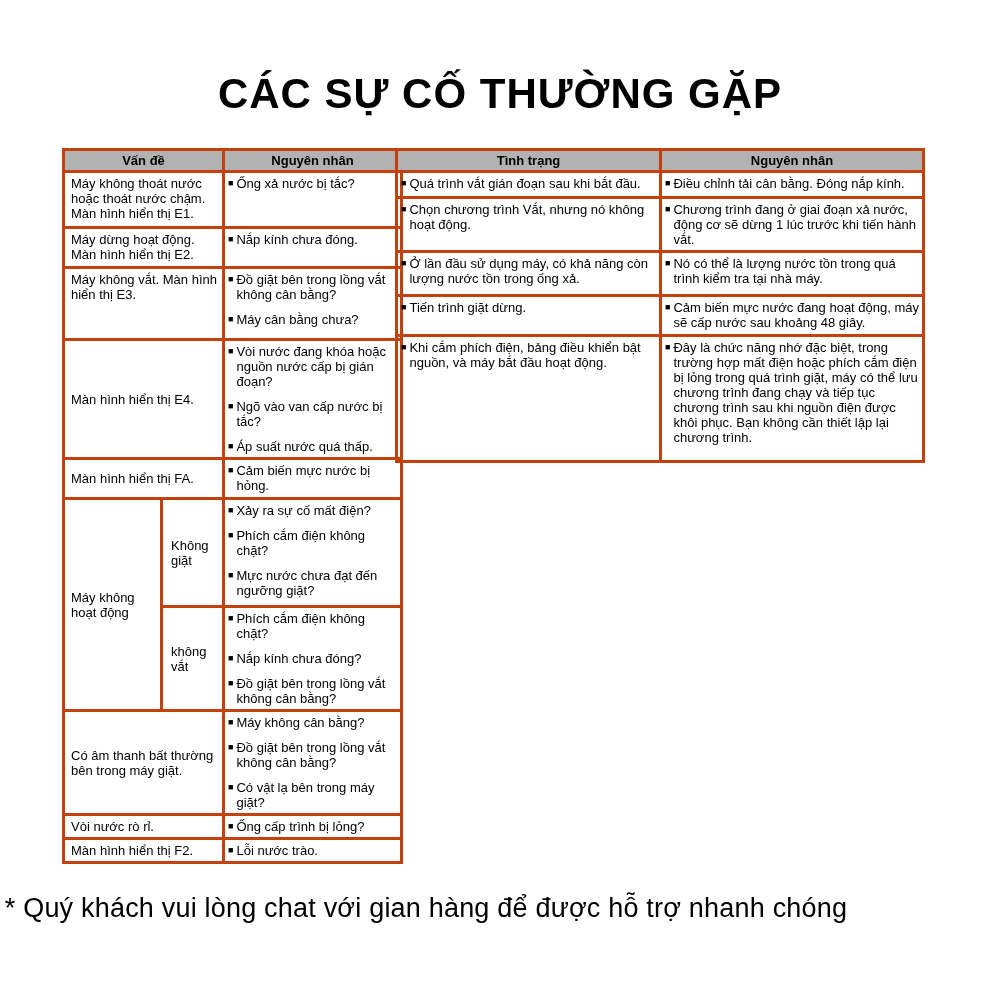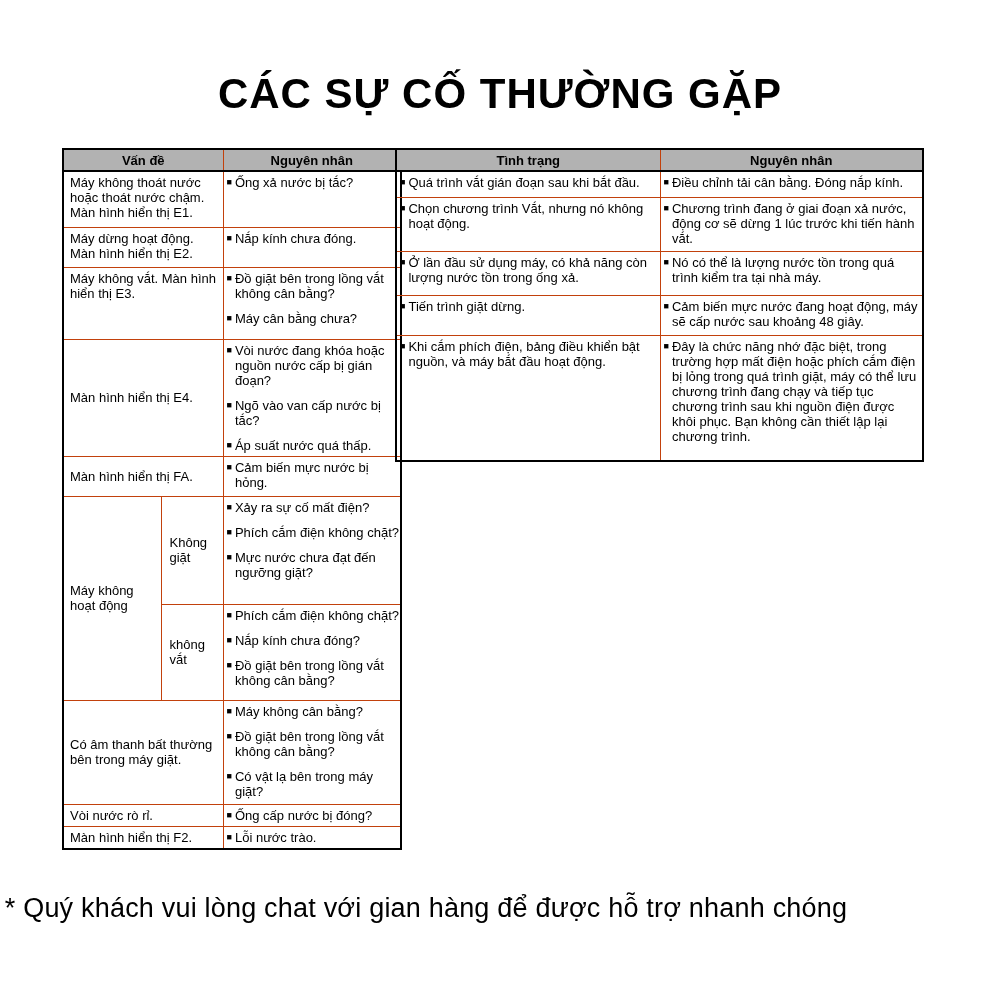--- a/index.html
+++ b/index.html
@@ -23,21 +23,21 @@
 
   table.tbl {
     position: absolute;
     border-collapse: collapse;
     border: 2px solid #000;
     table-layout: fixed;
     font-size: 13px;
     line-height: 15px;
   }
   table.tbl th, table.tbl td {
-    border: 1px solid #c2410c;
+    border: 3px solid #c2410c;
     overflow: hidden;
   }
   table.tbl th {
     background: #b2b2b2;
     font-weight: 700;
     text-align: center;
     height: 22px;
     padding: 2px;
     border-bottom: 2px solid #000;
   }
@@ -195,21 +195,21 @@
               <span class="bullet">■</span>
               <span class="cause-text">Có vật lạ bên trong máy giặt?</span>
             </div>
           </td>
         </tr>
         <tr style="height: 20px;">
           <td class="prob" colspan="2">Vòi nước rò rỉ.</td>
           <td class="causes">
             <div class="cause-item">
               <span class="bullet">■</span>
-              <span class="cause-text">Ống cấp nước bị đóng?</span>
+              <span class="cause-text">Ống cấp trình bị lỏng?</span>
             </div>
           </td>
         </tr>
         <tr style="height: 20px;">
           <td class="prob" colspan="2">Màn hình hiển thị F2.</td>
           <td class="causes">
             <div class="cause-item">
               <span class="bullet">■</span>
               <span class="cause-text">Lỗi nước trào.</span>
             </div>

